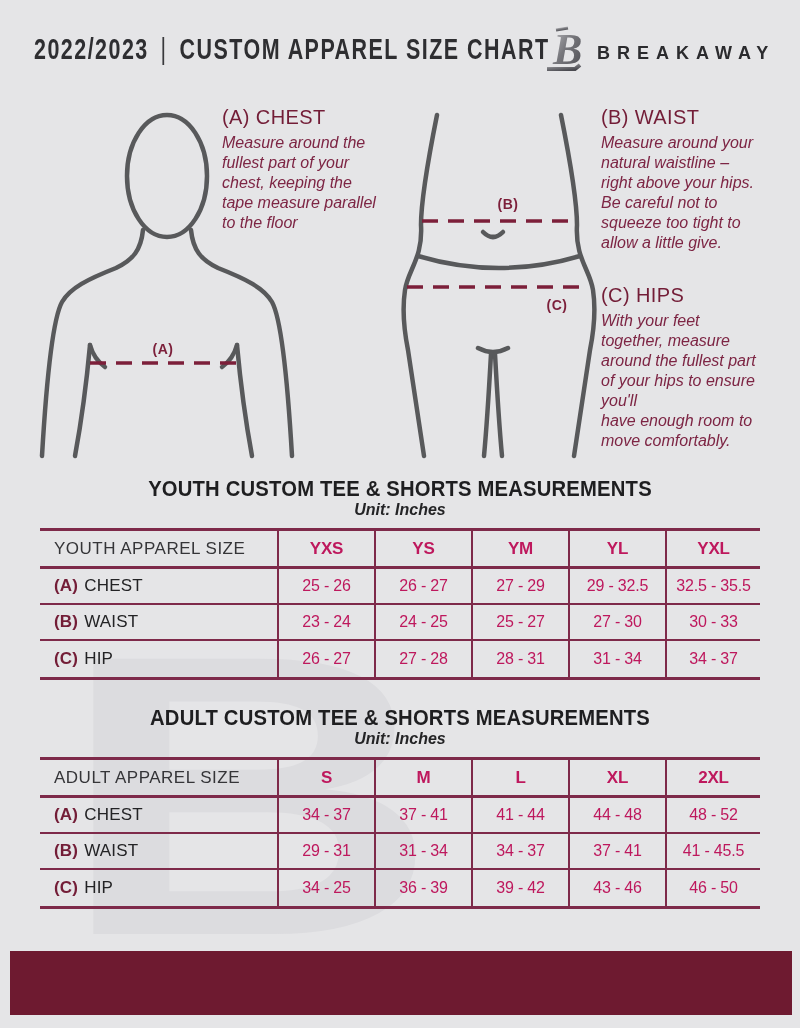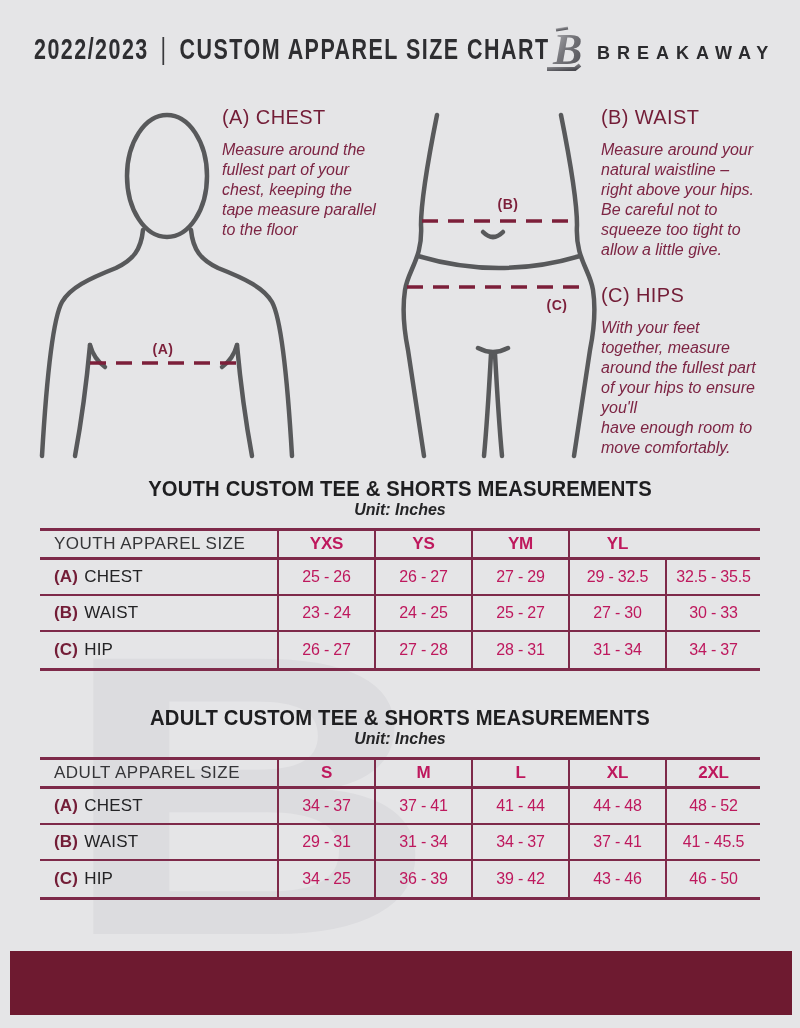--- a/index.html
+++ b/index.html
@@ -37,21 +37,21 @@
   
   .fig { position:absolute; z-index:1; }
   .fig path, .fig ellipse { fill:none; stroke:#58595b; stroke-width:4.5; stroke-linecap:round; }
   .fig .dash { stroke:#7c1f3a; stroke-width:3.5; stroke-dasharray:16 10; stroke-linecap:butt; }
   .fig text { font-family:"Liberation Sans", sans-serif; font-size:14px; font-weight:bold; fill:#7c1f3a; letter-spacing:0.5px; }
 
   
   .guide-block { position:absolute; z-index:1; width:192px; }
   .guide-heading { font-size:20px; font-weight:normal; color:#731d37; letter-spacing:0.4px; }
   .guide-body {
-    margin-top:11px; font-size:16px; font-style:italic;
+    margin-top:4px; font-size:16px; font-style:italic;
     color:#7d2544; line-height:20px; white-space:pre-line;
   }
 
   
   .tbl-title {
     position:absolute; left:40px; width:720px; z-index:1;
     text-align:center; font-size:22px; font-weight:bold; color:#1e1e20;
     transform:scaleX(0.92); letter-spacing:0.2px;
   }
   .tbl-unit {
@@ -60,21 +60,21 @@
     color:#242426; transform:scaleX(0.94);
   }
   .size-table {
     position:absolute; left:40px; width:720px; z-index:1;
     border-top:3px solid #7e2a4a; border-bottom:3px solid #7e2a4a;
   }
   .st-row {
     display:grid; grid-template-columns:237px 97px 97px 97px 97px 95px;
     height:36px; border-bottom:2px solid #7e2a4a;
   }
-  .st-row.head { height:29px; border-bottom-width:3px; }
+  .st-row.head { height:38px; border-bottom-width:3px; }
   .st-row:last-child { border-bottom:none; }
   .st-cell {
     display:flex; align-items:center; justify-content:center;
     font-size:16px; color:#be185d; border-left:2px solid #7e2a4a;
     letter-spacing:-0.2px;
   }
   .st-cell.first {
     justify-content:flex-start; padding-left:14px; border-left:none;
     font-size:17px; color:#232325; letter-spacing:0.2px;
   }
@@ -172,20 +172,21 @@
   <div class="tbl-title" style="top:476px;">YOUTH CUSTOM TEE &amp; SHORTS MEASUREMENTS</div>
   <div class="tbl-unit" style="top:500px;">Unit: Inches</div>
 
   <div class="size-table" style="top:528px;">
     <div class="st-row head">
       <div class="st-cell first">YOUTH APPAREL SIZE</div>
       <div class="st-cell">YXS</div>
       <div class="st-cell">YS</div>
       <div class="st-cell">YM</div>
       <div class="st-cell">YL</div>
+      <div class="st-cell">YXL</div>
     </div>
     <div class="st-row">
       <div class="st-cell first">
         <span class="pfx">(A)</span>
         <span>CHEST</span>
       </div>
       <div class="st-cell">25 - 26</div>
       <div class="st-cell">26 - 27</div>
       <div class="st-cell">27 - 29</div>
       <div class="st-cell">29 - 32.5</div>

